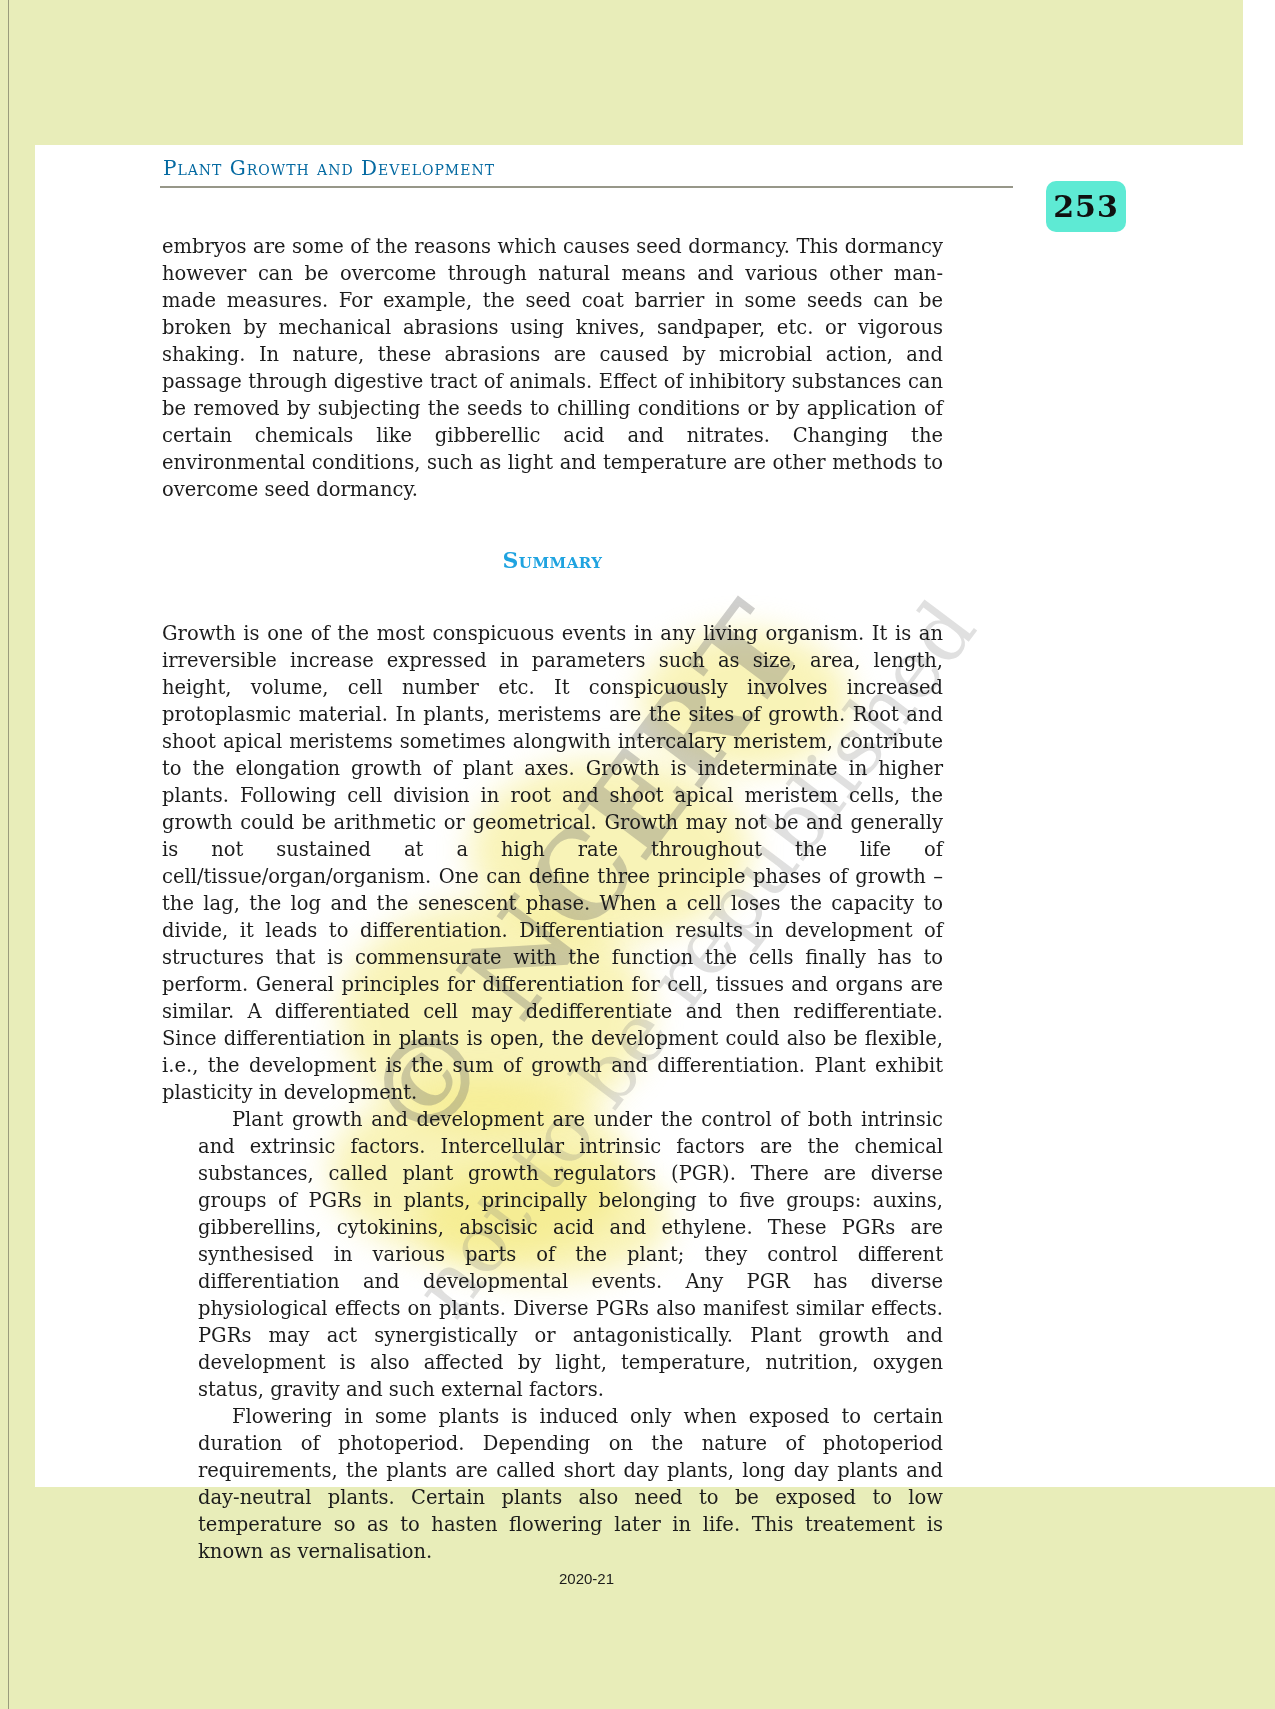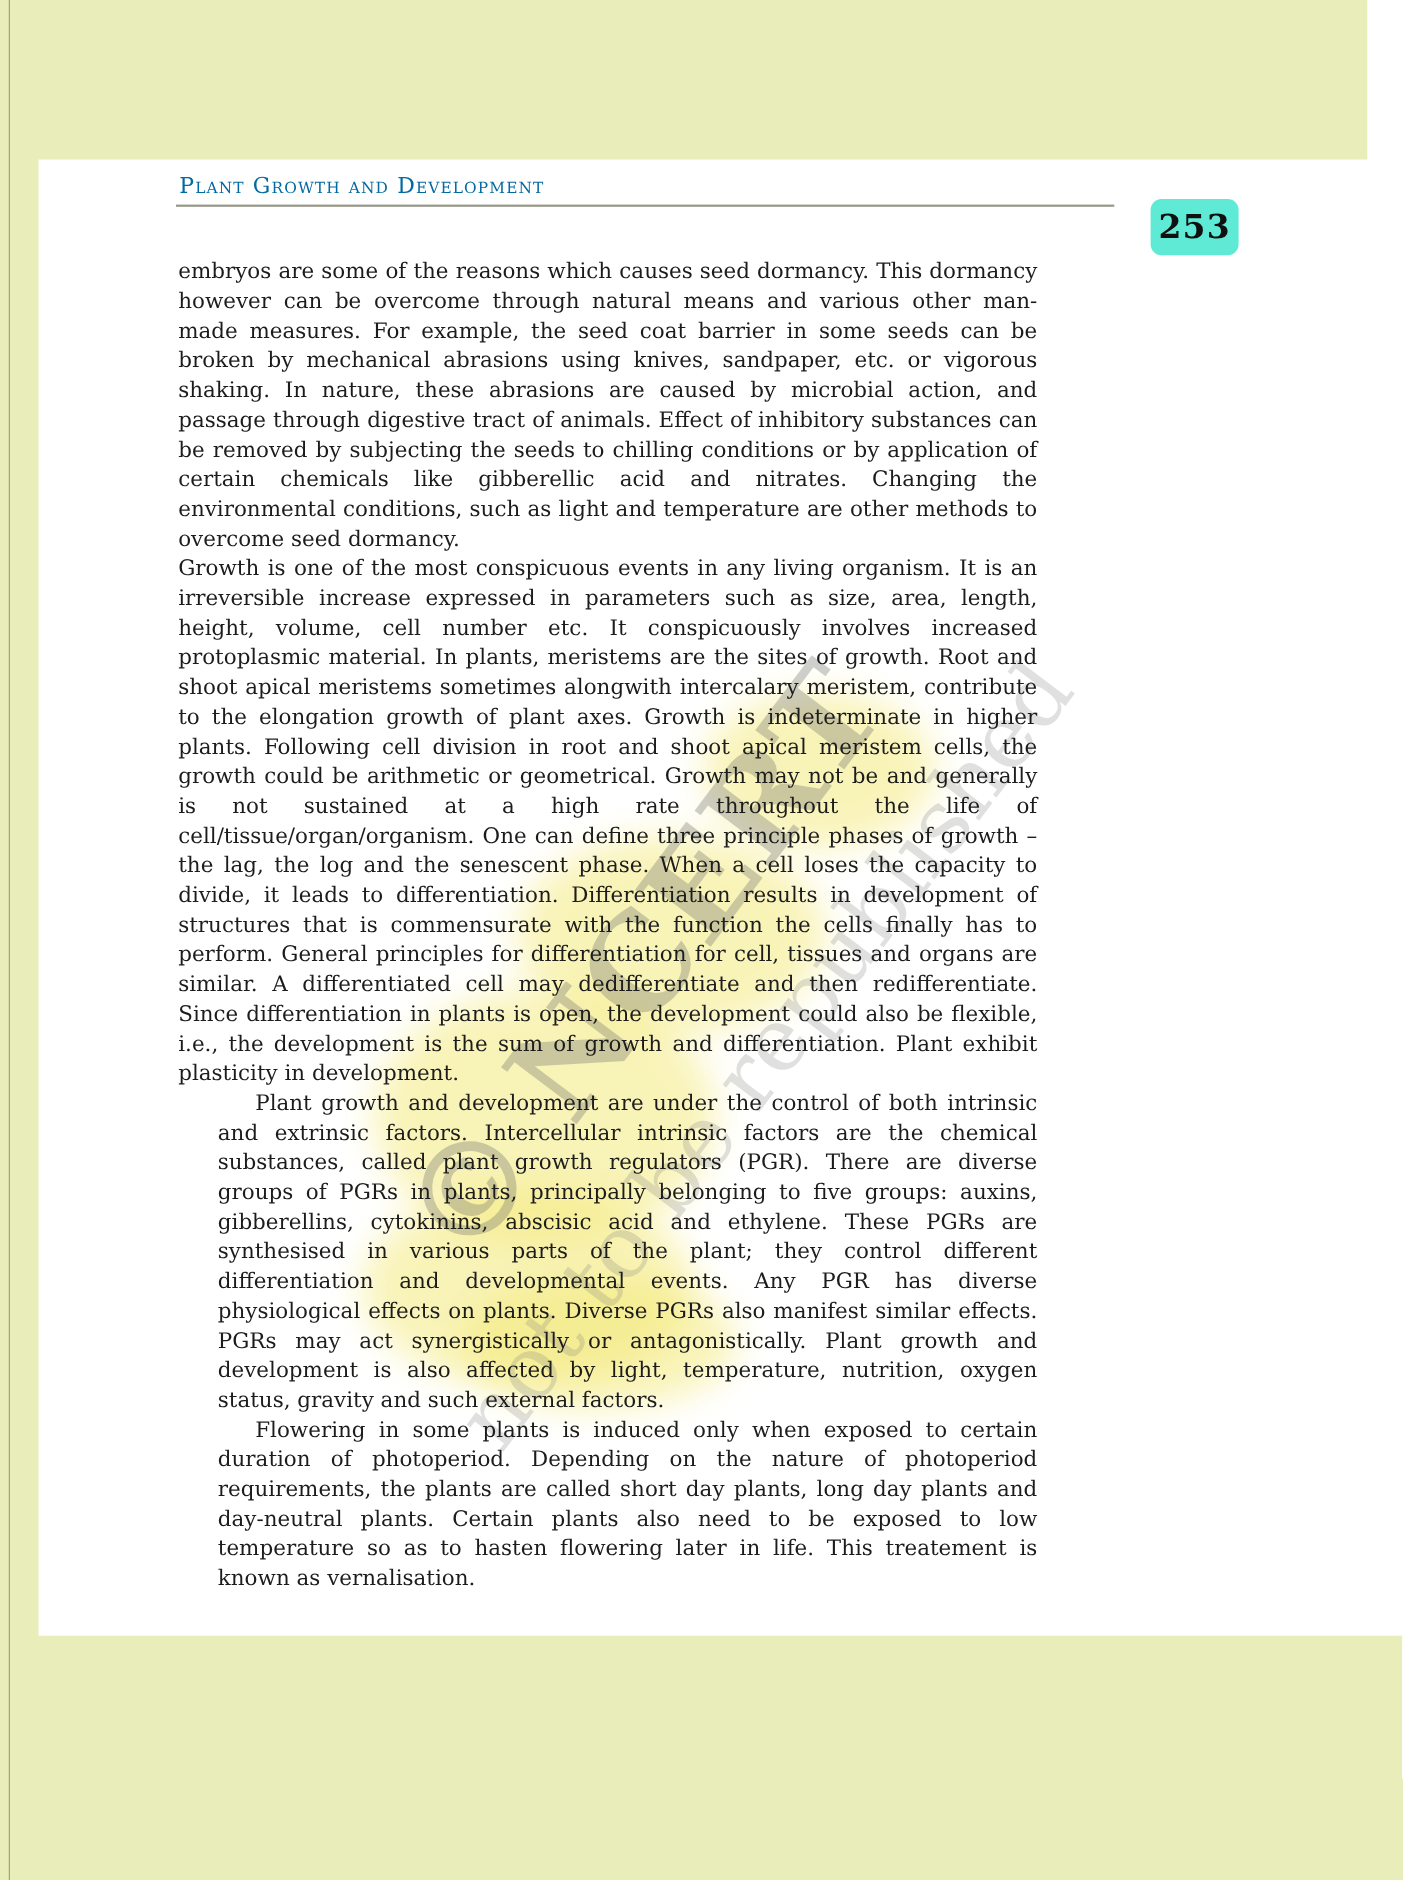--- a/index.html
+++ b/index.html
@@ -104,19 +104,21 @@
   </div>
 
   <div class="header-title">Plant Growth and Development</div>
   <div class="page-number-box">
     <span>253</span>
   </div>
   <div class="header-rule"></div>
 
   <div class="content">
     <p class="intro-para">embryos are some of the reasons which causes seed dormancy. This dormancy however can be overcome through natural means and various other man-made measures. For example, the seed coat barrier in some seeds can be broken by mechanical abrasions using knives, sandpaper, etc. or vigorous shaking. In nature, these abrasions are caused by microbial action, and passage through digestive tract of animals. Effect of inhibitory substances can be removed by subjecting the seeds to chilling conditions or by application of certain chemicals like gibberellic acid and nitrates. Changing the environmental conditions, such as light and temperature are other methods to overcome seed dormancy.</p>
+    <h2 class="summary-heading">Summary</h2>
     <p class="summary-para">Growth is one of the most conspicuous events in any living organism. It is an irreversible increase expressed in parameters such as size, area, length, height, volume, cell number etc. It conspicuously involves increased protoplasmic material. In plants, meristems are the sites of growth. Root and shoot apical meristems sometimes alongwith intercalary meristem, contribute to the elongation growth of plant axes. Growth is indeterminate in higher plants. Following cell division in root and shoot apical meristem cells, the growth could be arithmetic or geometrical. Growth may not be and generally is not sustained at a high rate throughout the life of cell/tissue/organ/organism. One can define three principle phases of growth – the lag, the log and the senescent phase. When a cell loses the capacity to divide, it leads to differentiation. Differentiation results in development of structures that is commensurate with the function the cells finally has to perform. General principles for differentiation for cell, tissues and organs are similar. A differentiated cell may dedifferentiate and then redifferentiate. Since differentiation in plants is open, the development could also be flexible, i.e., the development is the sum of growth and differentiation. Plant exhibit plasticity in development.</p>
     <p class="summary-para">Plant growth and development are under the control of both intrinsic and extrinsic factors. Intercellular intrinsic factors are the chemical substances, called plant growth regulators (PGR). There are diverse groups of PGRs in plants, principally belonging to five groups: auxins, gibberellins, cytokinins, abscisic acid and ethylene. These PGRs are synthesised in various parts of the plant; they control different differentiation and developmental events. Any PGR has diverse physiological effects on plants. Diverse PGRs also manifest similar effects. PGRs may act synergistically or antagonistically. Plant growth and development is also affected by light, temperature, nutrition, oxygen status, gravity and such external factors.</p>
     <p class="summary-para">Flowering in some plants is induced only when exposed to certain duration of photoperiod. Depending on the nature of photoperiod requirements, the plants are called short day plants, long day plants and day-neutral plants. Certain plants also need to be exposed to low temperature so as to hasten flowering later in life. This treatement is known as vernalisation.</p>
   </div>
 
+  <div class="footer">2020-21</div>
 
 </div>
 
 </body></html>

